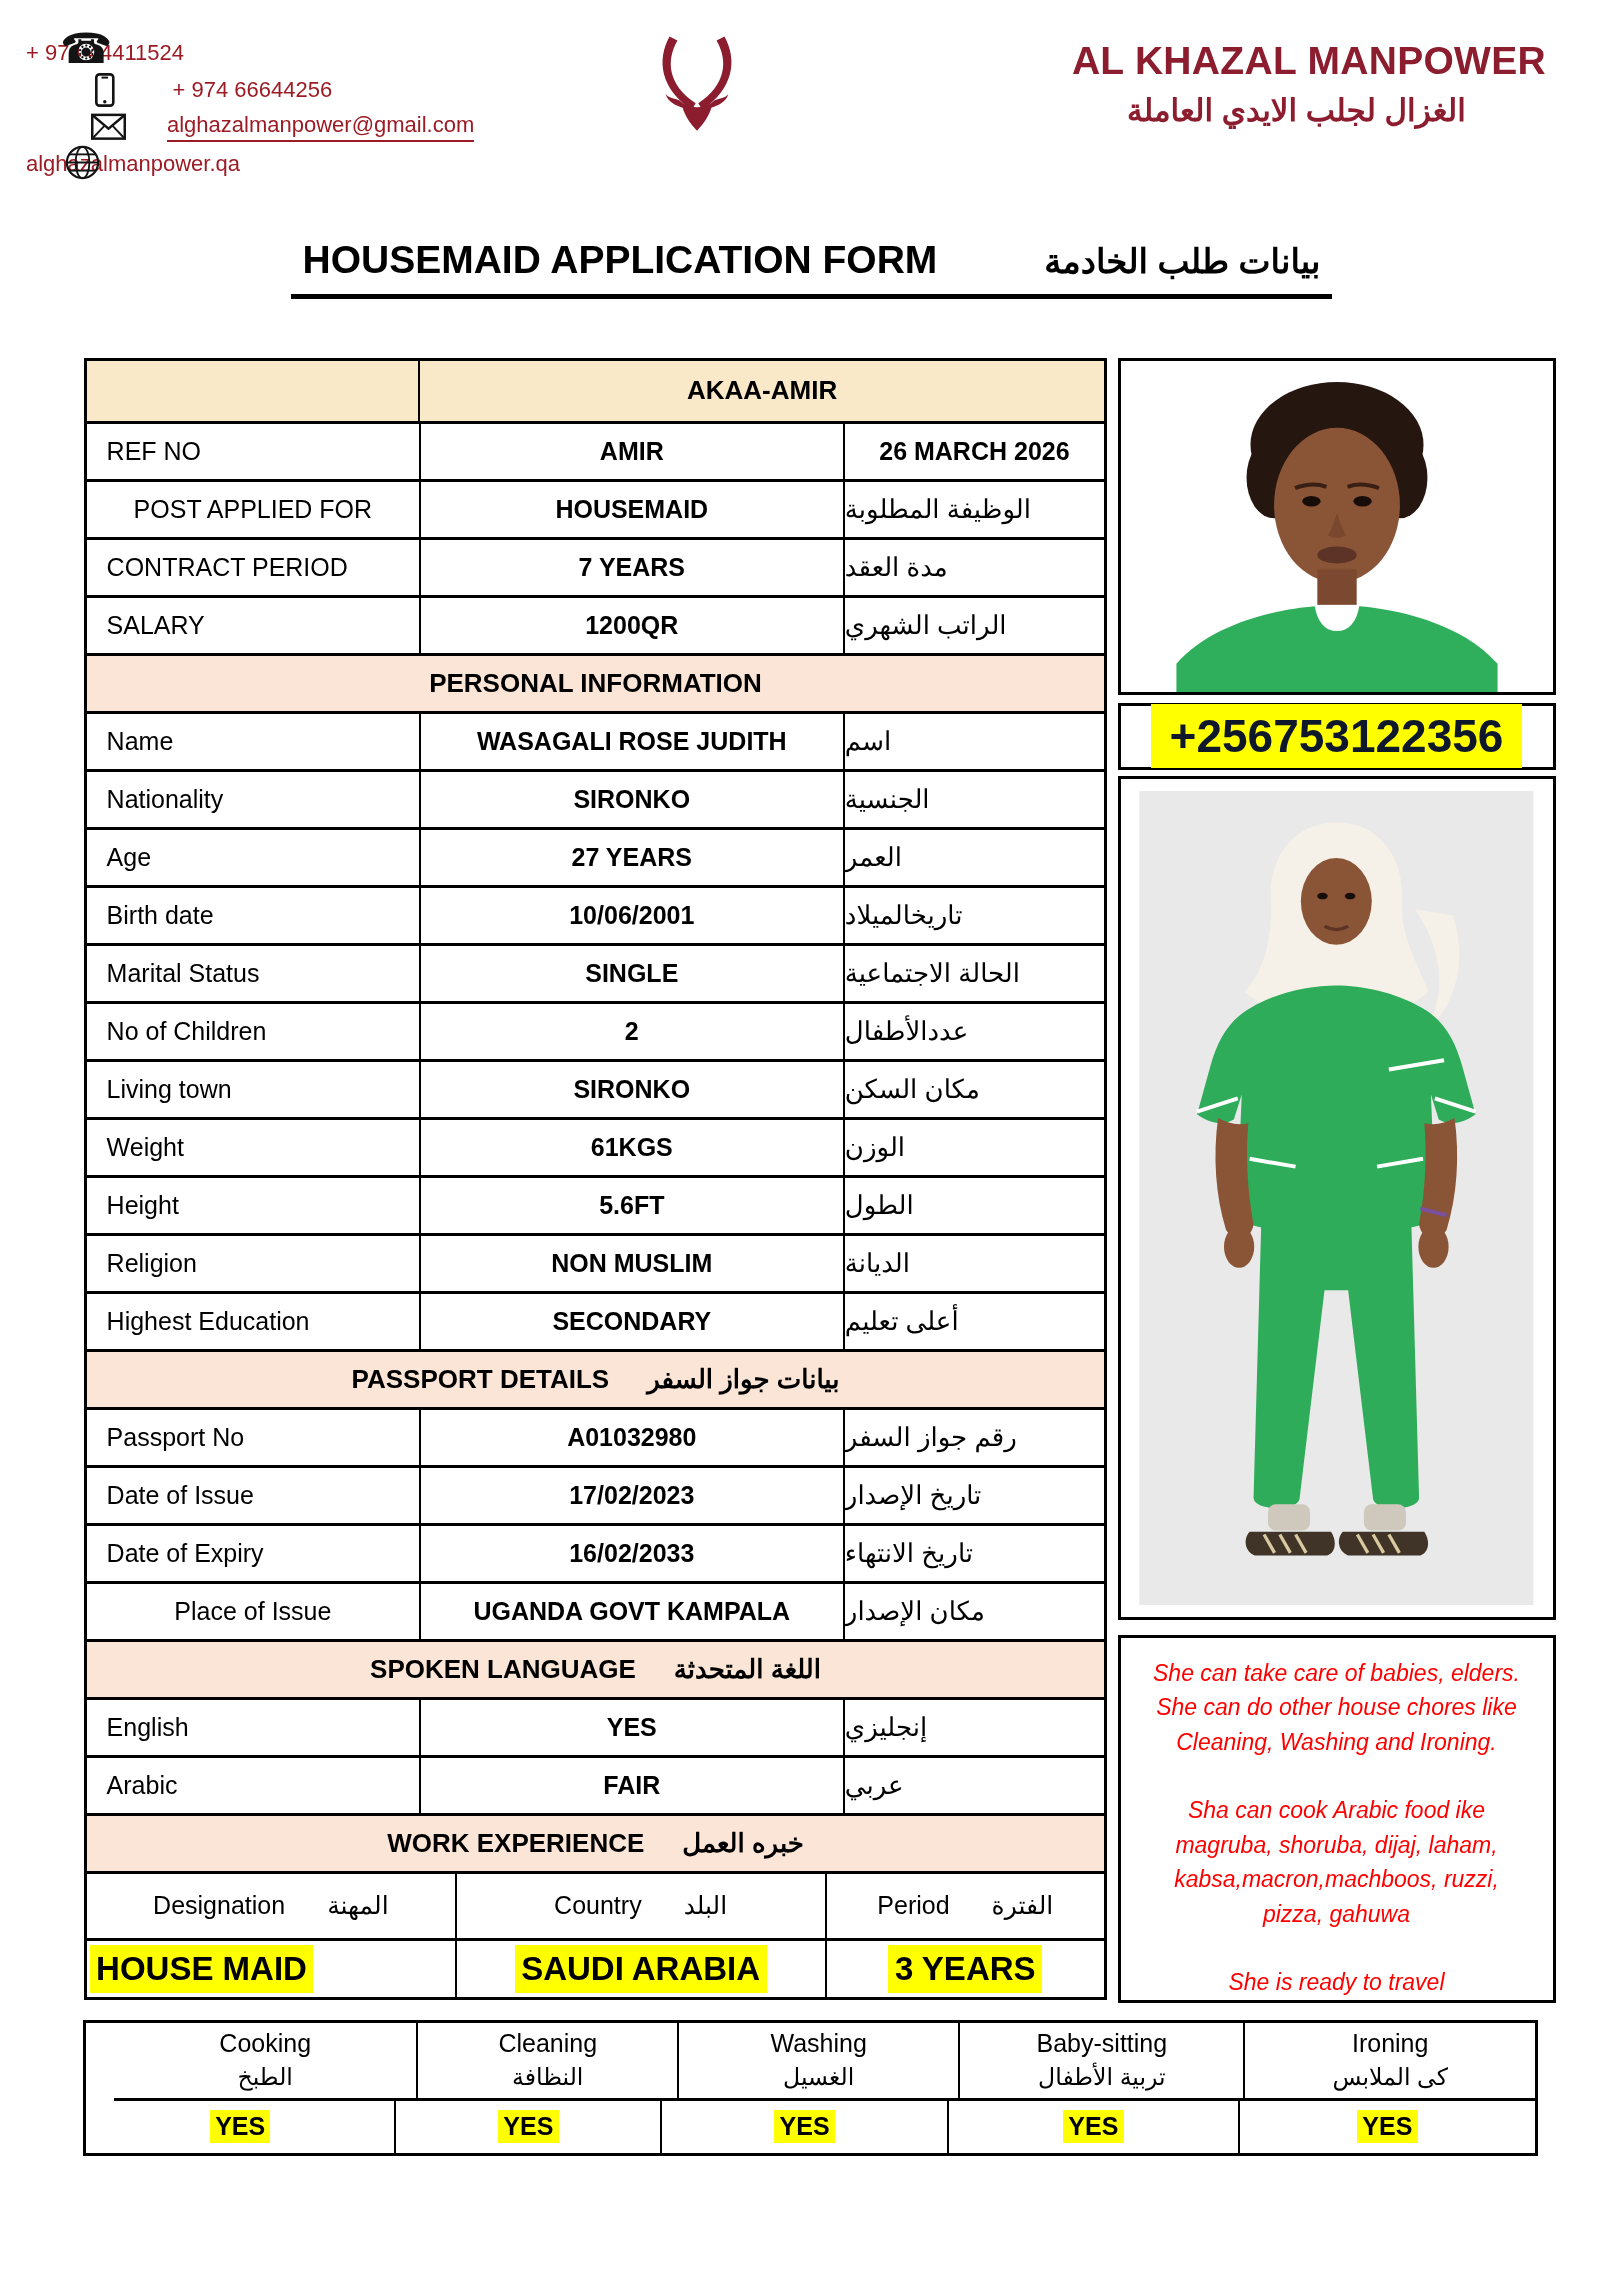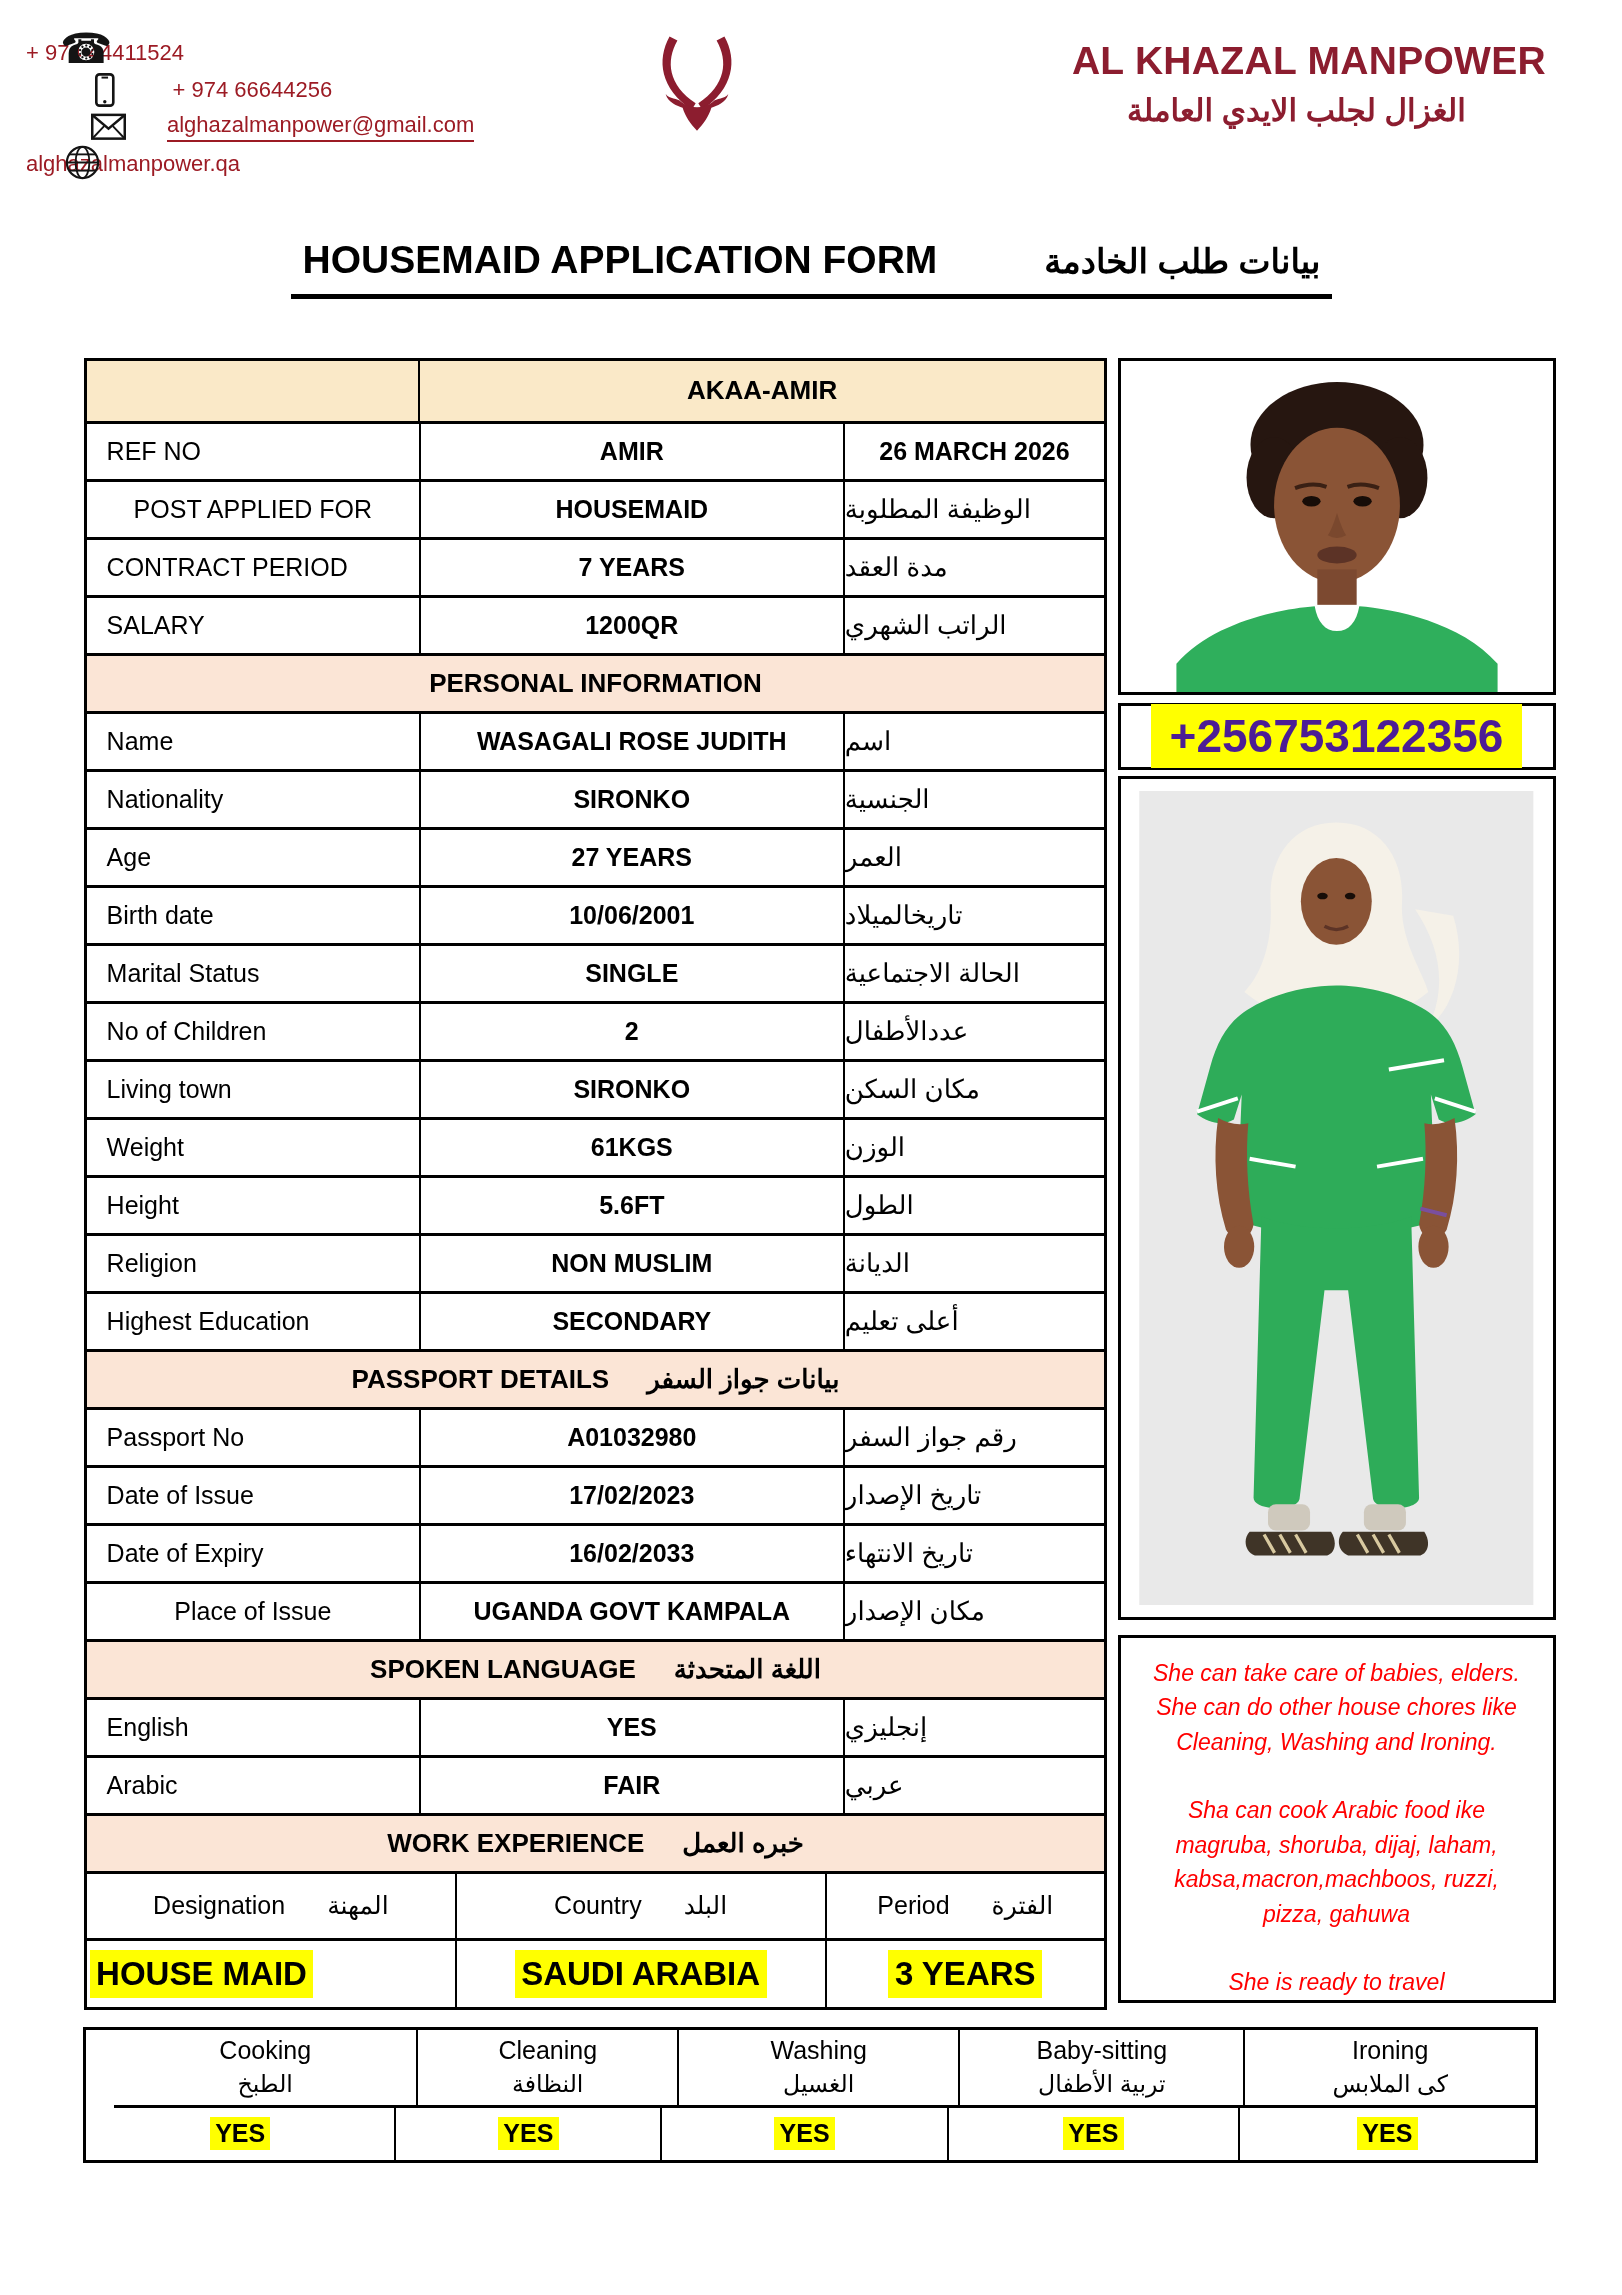--- a/index.html
+++ b/index.html
@@ -53,33 +53,33 @@
 
   .sec { display:flex; align-items:center; justify-content:center; gap:38px; background:#FBE5D6;
          border-bottom:3.3px solid #000; height:58px; font-weight:bold; font-size:26px; }
   .sec .sar { direction:rtl; }
 
   .work-cols { display:grid; grid-template-columns:565fr 565fr 424fr; height:67px; border-bottom:3.3px solid #000; }
   .work-cols .wc { display:flex; align-items:center; justify-content:center; gap:42px; font-size:25px; }
   .work-cols .wc.b { border-right:2px solid #000; }
   .work-cols .war { direction:rtl; }
 
-  .work-vals { display:grid; grid-template-columns:565fr 565fr 424fr; height:66px; }
+  .work-vals { display:grid; grid-template-columns:565fr 565fr 424fr; height:56px; }
   .work-vals .wv { display:flex; align-items:center; justify-content:center; }
   .work-vals .wv.b { border-right:2px solid #000; }
   .work-vals .wv.first { justify-content:flex-start; padding-left:2.6px; }
   .hl-big { background:#FFFF00; font-weight:bold; font-size:33px; padding:5.2px 6.5px; }
 
   
   .side { width:438px; display:flex; flex-direction:column; }
   .box { border:3.3px solid #000; background:#fff; }
   .headshot { height:337px; margin-bottom:7.9px; overflow:hidden; }
   .headshot svg { display:block; width:100%; height:100%; }
   .phone-box { height:67px; margin-bottom:6.5px; display:flex; align-items:center; justify-content:center; }
-  .phone-band { background:#FFFF00; color:#4c1d95; font-weight:bold; font-size:46px; padding:5.2px 18.3px; white-space:nowrap; }
+  .phone-band { background:#FFFF00; color:#0f172a; font-weight:bold; font-size:46px; padding:5.2px 18.3px; white-space:nowrap; }
   .fullbody { height:844px; margin-bottom:14.4px; padding:11.8px 15.7px; }
   .fullbody svg { display:block; width:100%; height:100%; }
   .notes-box { height:368px; padding:18.3px 25px 0 25px; color:#FF0000; font-style:italic; font-size:23px; line-height:1.5;text-align:center; }
   .notes-box p { margin:0 0 34px 0; }
   .notes-box p:last-child { margin-bottom:0; }
 
   
   .skills { width:1455px; margin:17px 0 0 83px; border:3.3px solid #000; background:#fff; }
   .sk-row { display:grid; grid-template-columns:473fr 405fr 437fr 443fr 450fr; }
   .sk-head { border-bottom:3.3px solid #000; height:78px;margin-left:28px; }

